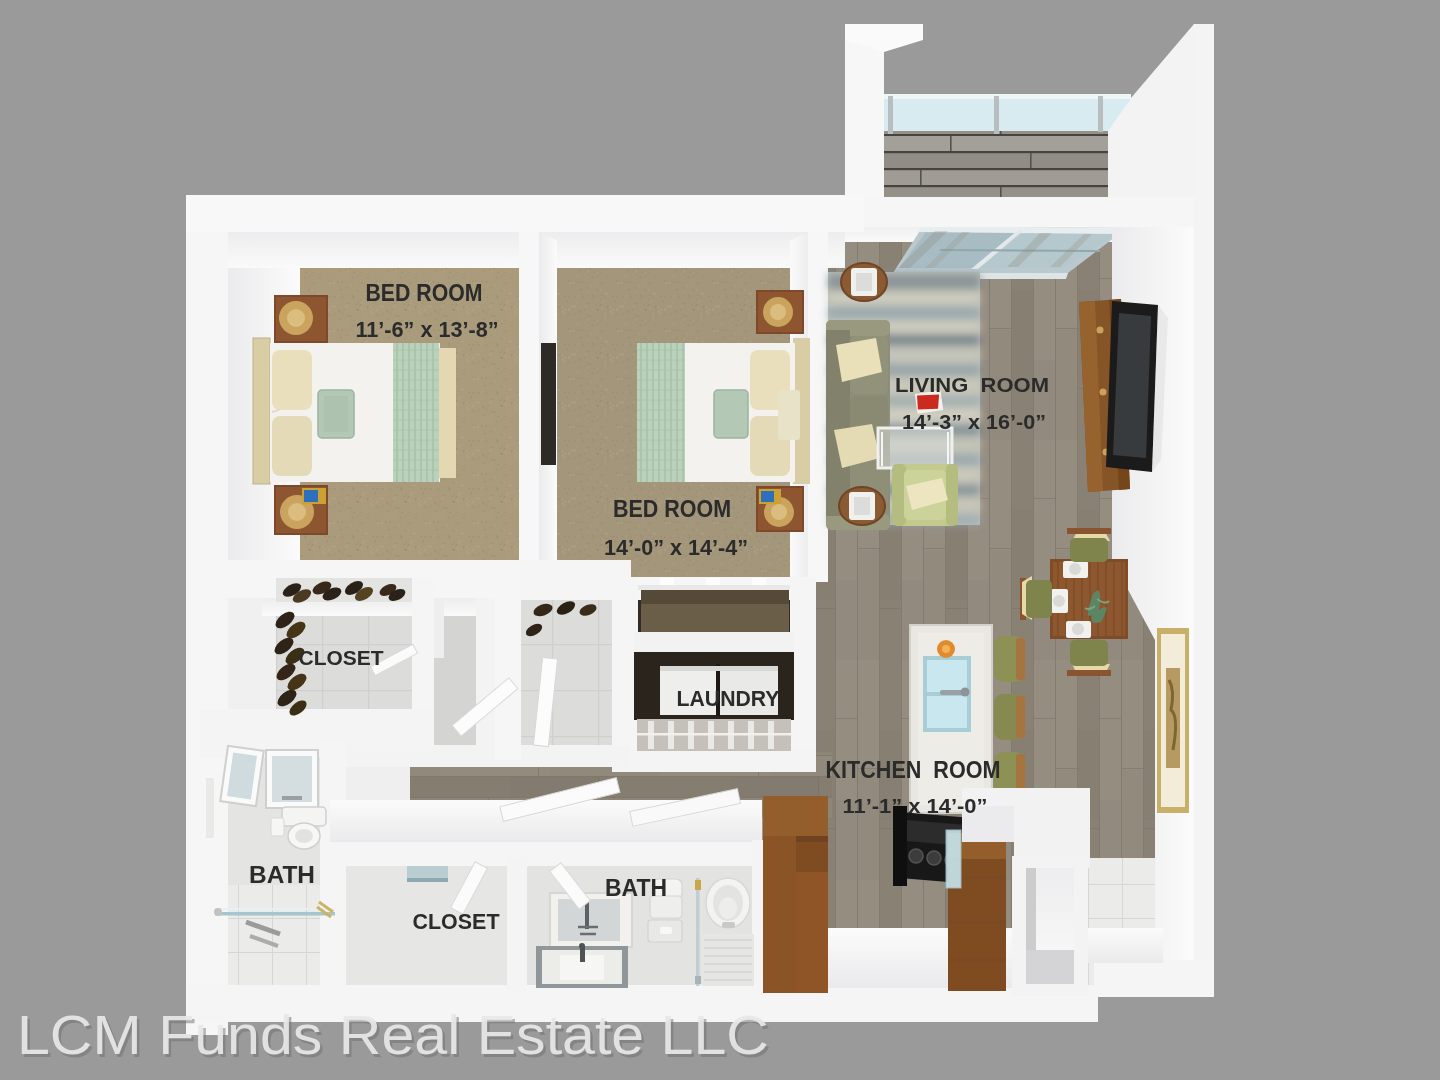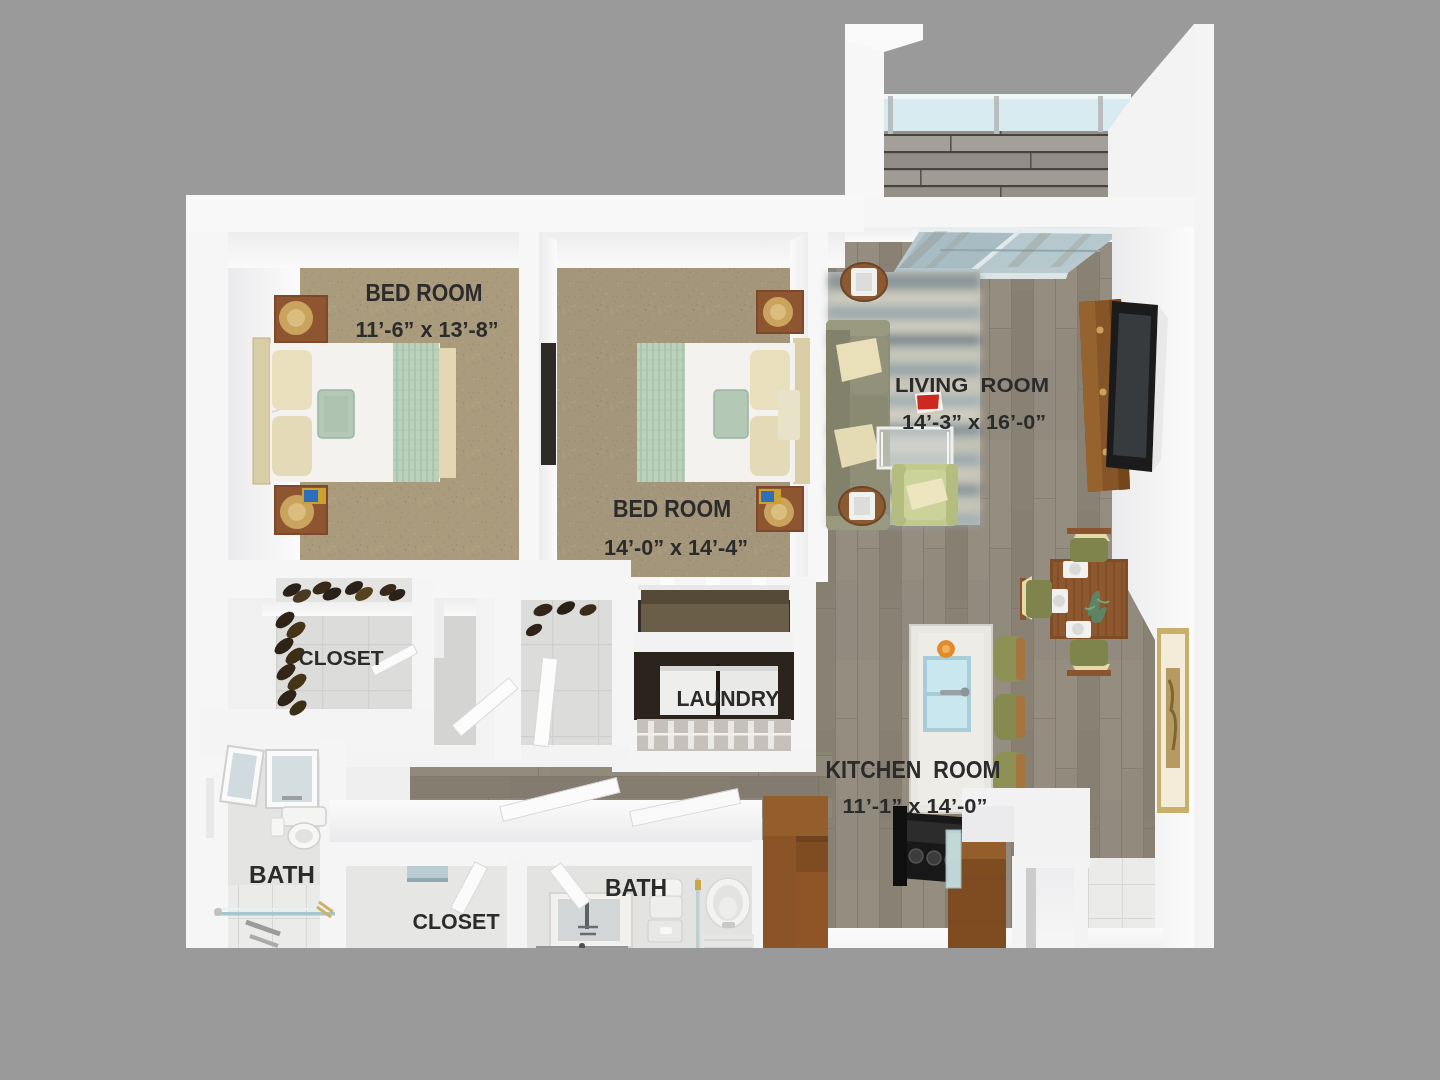--- a/index.html
+++ b/index.html
@@ -1,16 +1,16 @@
 <!DOCTYPE html>
 <html><head>
 <meta charset="utf-8">
 <style>
   html,body{margin:0;padding:0;background:#9a9a9a;}
-  #stage{position:relative;width:1440px;height:948px;overflow:hidden;font-family:"Liberation Sans", sans-serif;}
+  #stage{position:relative;width:1440px;height:1080px;overflow:hidden;font-family:"Liberation Sans", sans-serif;}
 </style>
 </head>
 <body>
 <div id="stage">
 <svg width="1440" height="1080" viewBox="0 0 1440 1080" xmlns="http://www.w3.org/2000/svg">
 <defs>
   <linearGradient id="faceR" x1="0" y1="0" x2="1" y2="0">
     <stop offset="0" stop-color="#ebebed"></stop>
           <stop offset="1" stop-color="#fbfbfb"></stop>
   </linearGradient>

